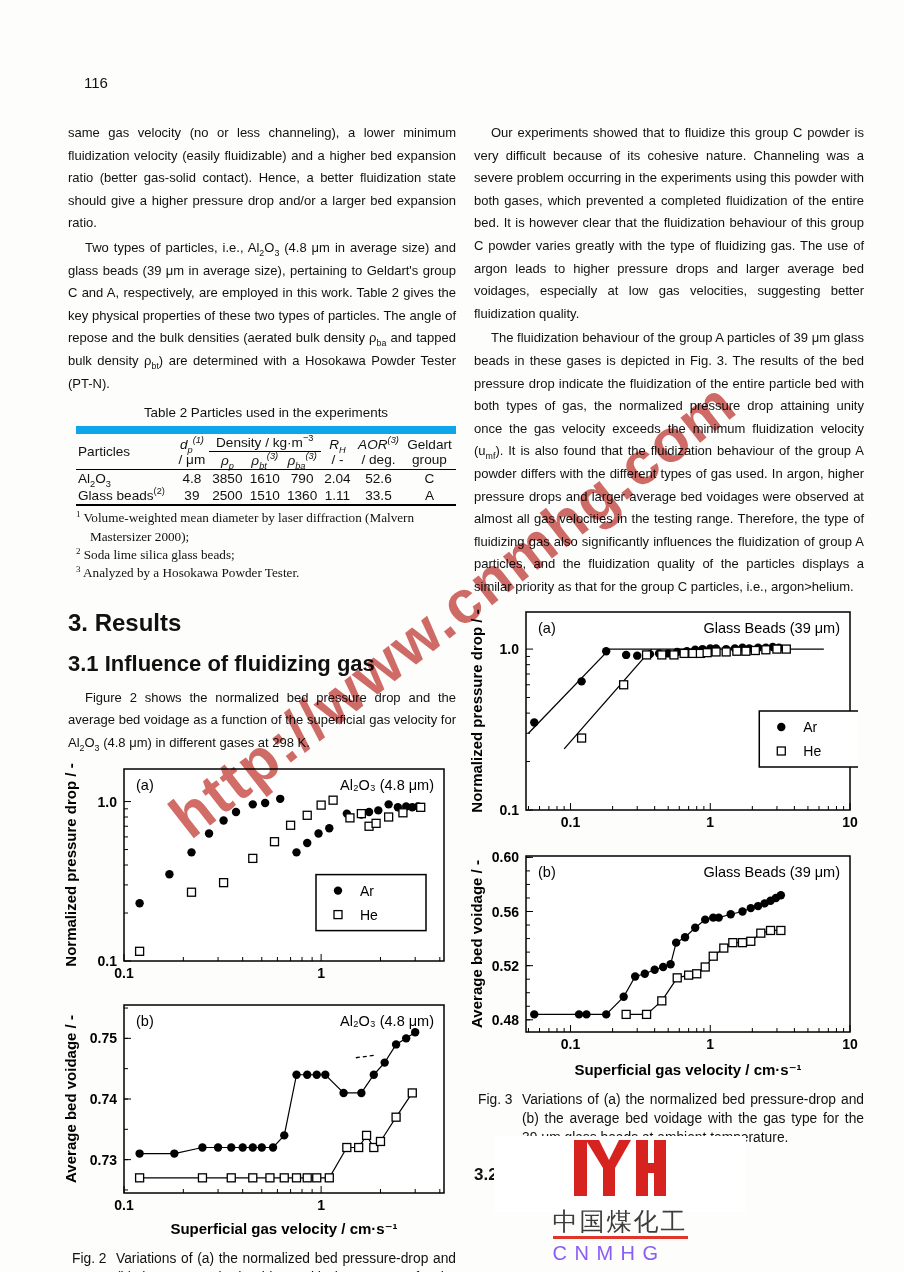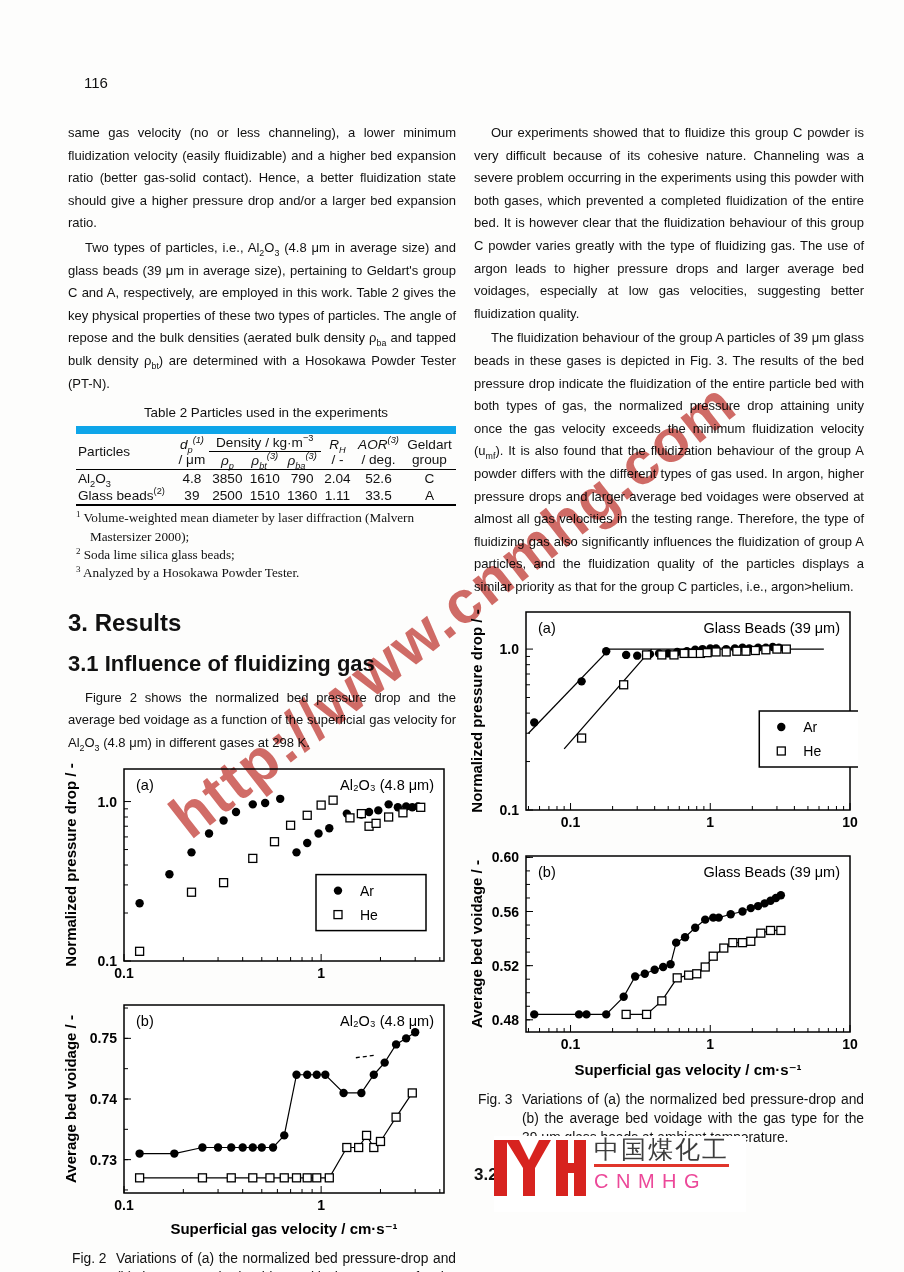--- a/index.html
+++ b/index.html
@@ -36,26 +36,26 @@
   .chart{position:relative;margin:6px 0 0 -6px;}
   .caption{display:flex;font-size:13.8px;line-height:19px;margin:6px 0 0 4px;}
   .caption .flabel{width:44px;flex:none;}
   .caption .ftext{flex:1;text-align:justify;}
   
   .wmark{position:absolute;left:178px;top:790px;font-size:60px;font-weight:bold;letter-spacing:2px;
          color:rgba(196,67,60,0.78);transform:rotate(-38deg);transform-origin:0 50%;
          mix-blend-mode:multiply;white-space:nowrap;pointer-events:none;}
   
   .logo{position:absolute;left:494px;top:1136px;width:252px;height:76px;background:#fff;
-        display:flex;align-items:flex-start;gap:8px;}
+        display:flex;align-items:center;gap:8px;flex-direction:column;}
   .logo .mark{flex:none;}
   .logo .ltxt{display:flex;flex-direction:column;}
   .logo .cn{font-size:25px;color:#3d3d3d;letter-spacing:2px;line-height:27px;}
   .logo .bar{height:3px;background:#e0352b;margin:1px 0 3px 0;}
-  .logo .en{font-size:20px;color:#ec4899;letter-spacing:7.5px;line-height:22px;}
+  .logo .en{font-size:20px;color:#8b5cf6;letter-spacing:7.5px;line-height:22px;}
 </style>
 </head>
 <body>
 
 <div class="page">
 
   <div class="hdr">
     <span class="pno">116</span>
   </div>
 

